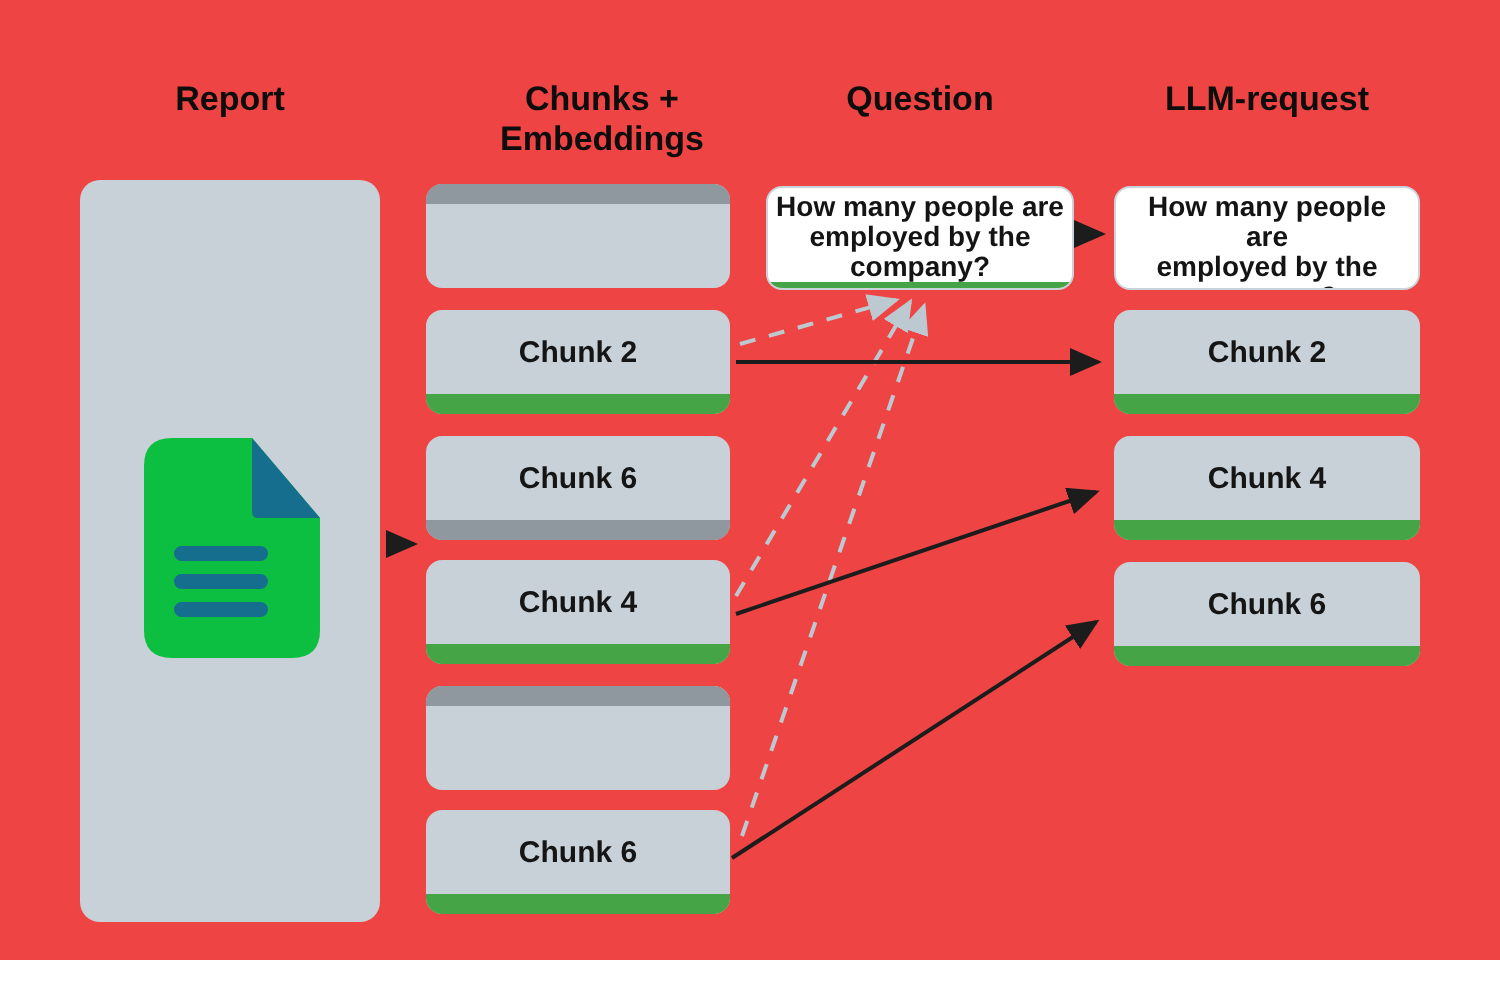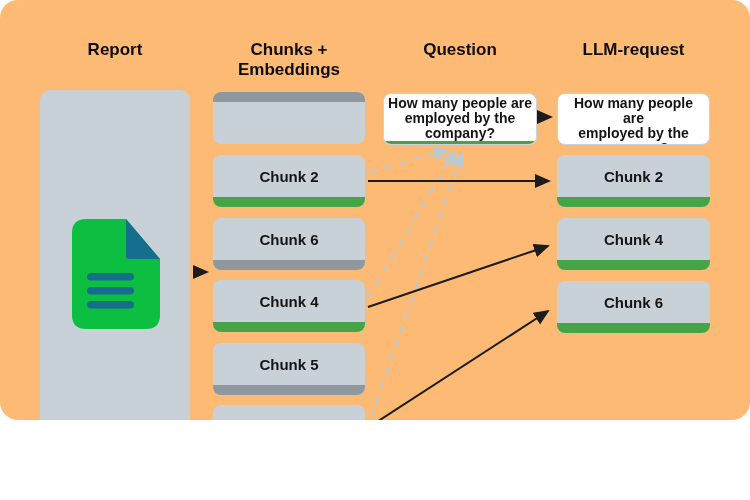--- a/index.html
+++ b/index.html
@@ -4,43 +4,42 @@
 <style>
   * { margin: 0; padding: 0; box-sizing: border-box; }
   html, body { background: #ffffff; }
   body {
     font-family: "Liberation Sans", "DejaVu Sans", sans-serif;
     color: #111;
   }
   .canvas {
     position: relative;
     width: 750px;
-    height: 420px;
-    background: #fdba74;
+    height: 480px;
+    background: #ef4444;
     overflow: hidden;
-    border-radius: 18px;
   }
   .overlay {
     position: absolute;
     left: 0; top: 0;
     width: 750px; height: 500px;
     pointer-events: none;
   }
   .col-heading {
     position: absolute;
     top: 40px;
     text-align: center;
     font-size: 17px;
     font-weight: 700;
     line-height: 20px;
     color: #0d0d0d;
     white-space: pre-line;
   }
   .h-report   { left: 40px;  width: 150px; }
-  .h-chunks   { left: 213px; width: 152px; }
+  .h-chunks   { left: 225px; width: 152px; }
   .h-question { left: 383px; width: 154px; }
   .h-llm      { left: 557px; width: 153px; }
 
   .report-box {
     position: absolute;
     left: 40px; top: 90px;
     width: 150px; height: 371px;
     background: #c7d1d7;
     border-radius: 10px;
   }
@@ -154,21 +153,20 @@
     </div>
     <div class="chunk-box" style="top:218px">
       <div class="label">Chunk 6</div>
       <div class="bar bar-gray"></div>
     </div>
     <div class="chunk-box" style="top:280px">
       <div class="label">Chunk 4</div>
       <div class="bar bar-green"></div>
     </div>
     <div class="chunk-box" style="top:343px">
-      <div class="label">Chunk 5</div>
       <div class="bar bar-gray"></div>
     </div>
     <div class="chunk-box" style="top:405px">
       <div class="label">Chunk 6</div>
       <div class="bar bar-green"></div>
     </div>
   </div>
 
   <div class="question-box q-main">
     <div class="qtext">How many people are

